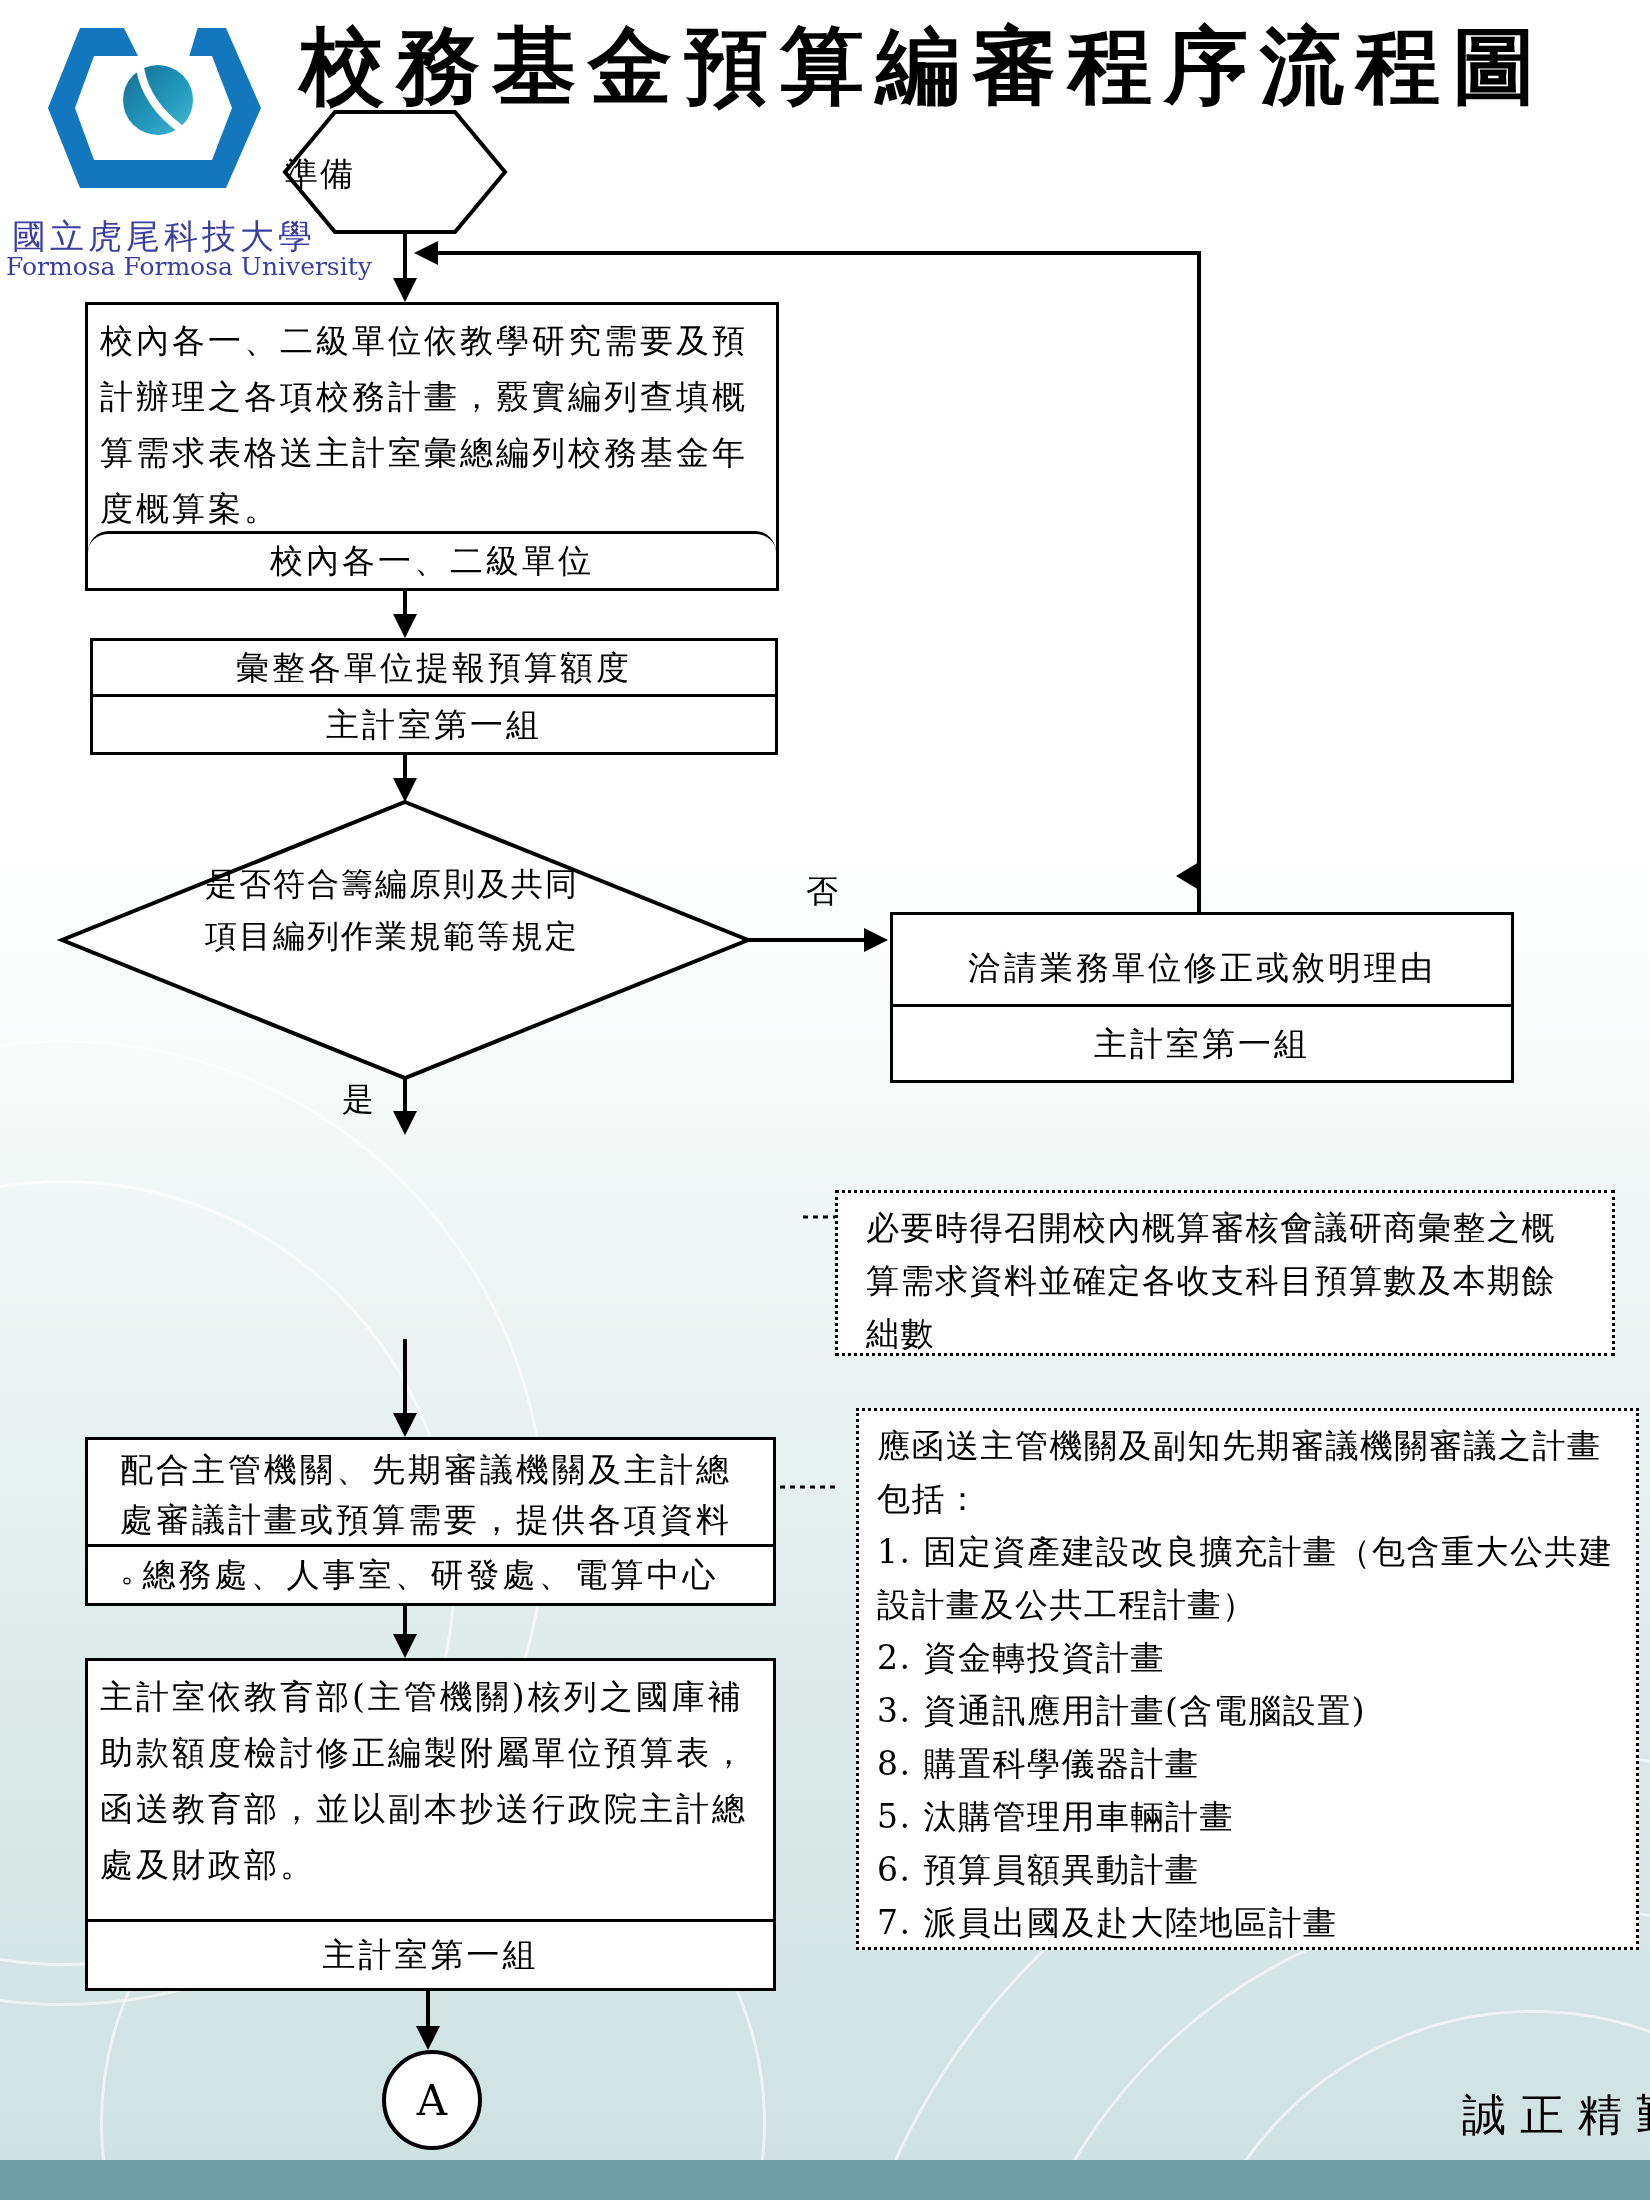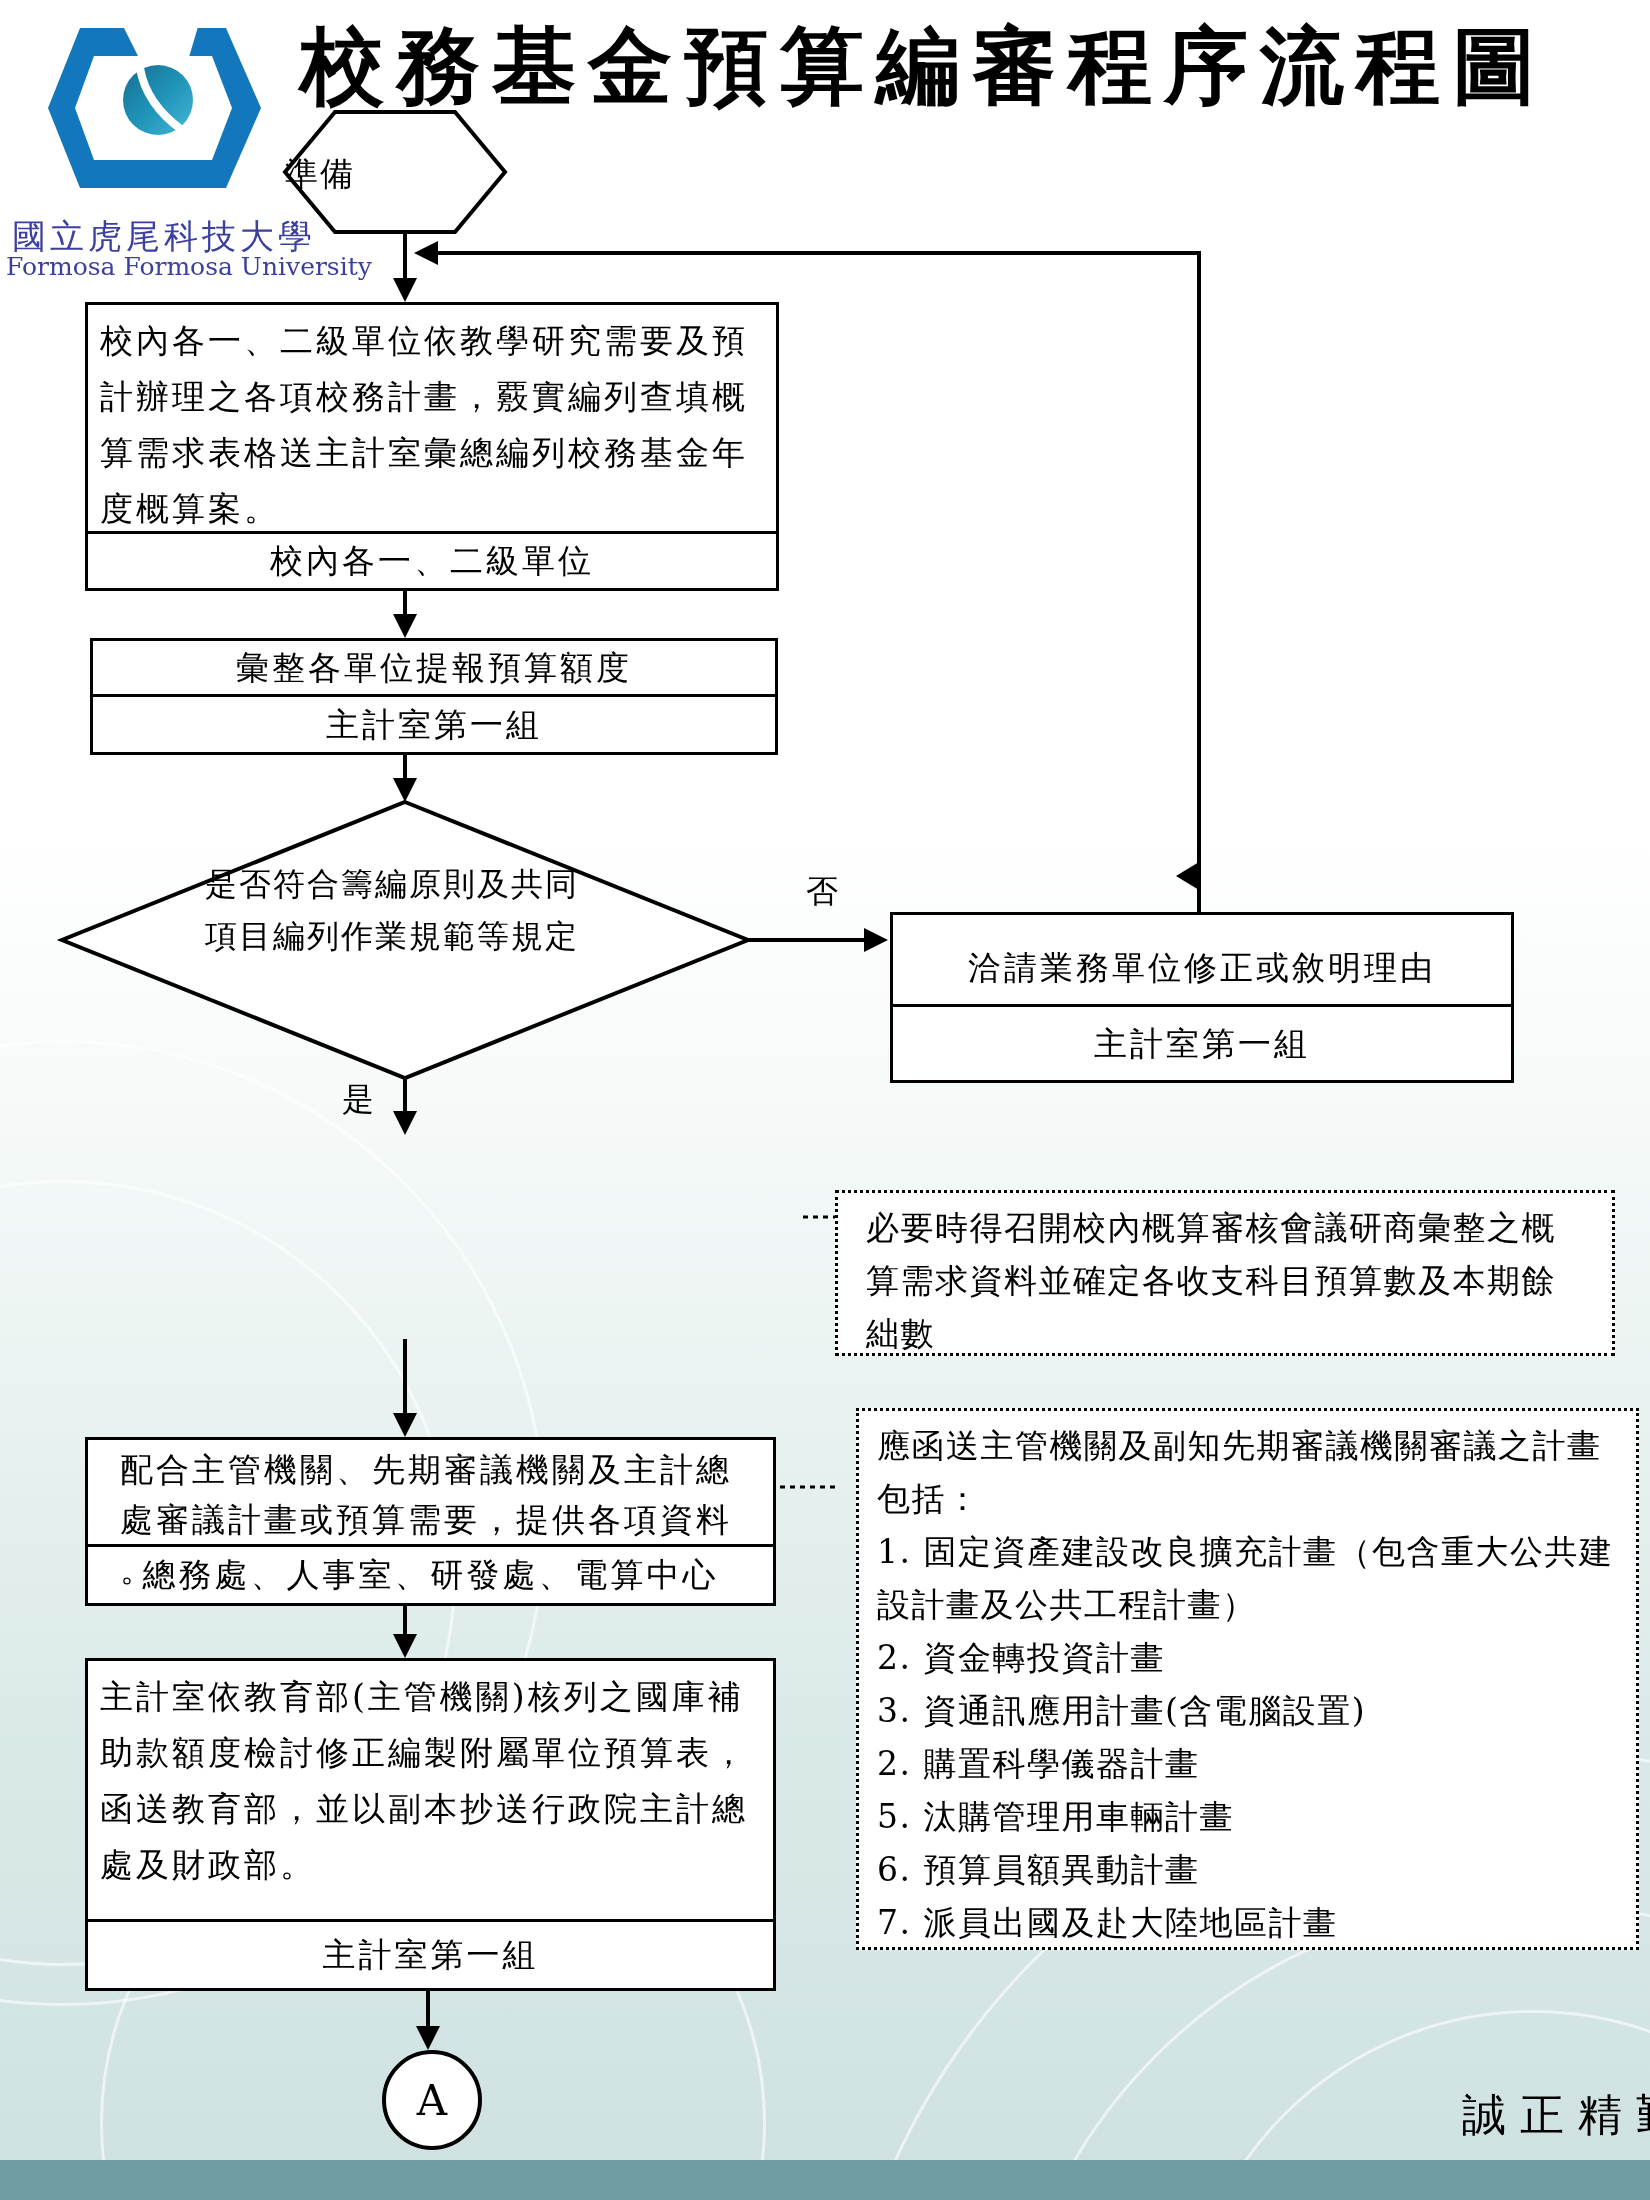--- a/index.html
+++ b/index.html
@@ -99,21 +99,21 @@
   </svg>
 
   <div id="title">校務基金預算編審程序流程圖</div>
   <div id="univ-zh">國立虎尾科技大學</div>
   <div id="univ-en">Formosa Formosa University</div>
 
   <div class="shape-label" style="left:285px;top:152px;width:220px;">準備</div>
 
   <div class="box" style="left:85px;top:302px;width:688px;">
     <div class="cell-text" style="height:218px;">校內各一、二級單位依教學研究需要及預計辦理之各項校務計畫，覈實編列查填概算需求表格送主計室彙總編列校務基金年度概算案。</div>
-    <div class="cell-owner" style="height:54px;">校內各一、二級單位</div>
+    <div class="cell-owner" style="height:54px;border-radius:21px;">校內各一、二級單位</div>
   </div>
 
   <div class="box" style="left:90px;top:638px;width:682px;">
     <div class="cell-owner" style="height:53px;border-top:none;">彙整各單位提報預算額度</div>
     <div class="cell-owner" style="height:55px;">主計室第一組</div>
   </div>
 
   <div class="shape-label" style="left:205px;top:858px;width:400px;line-height:52px;font-size:32px;">是否符合籌編原則及共同項目編列作業規範等規定</div>
   <div class="branch-label" style="left:342px;top:1078px;">是</div>
   <div class="branch-label" style="left:806px;top:870px;">否</div>
@@ -129,21 +129,21 @@
   <div class="box" style="left:85px;top:1437px;width:685px;">
     <div class="cell-text" style="height:99px;padding:5px 32px 0 32px;line-height:50px;">配合主管機關、先期審議機關及主計總處審議計畫或預算需要，提供各項資料。</div>
     <div class="cell-owner" style="height:56px;">總務處、人事室、研發處、電算中心</div>
   </div>
 
   <div class="note" style="left:835px;top:1408px;width:783px;height:542px;padding:8px 18px 0 18px;box-sizing:border-box;margin-left:21px;">
     <div>應函送主管機關及副知先期審議機關審議之計畫包括：</div>
     <div>1. 固定資產建設改良擴充計畫（包含重大公共建設計畫及公共工程計畫）</div>
     <div>2. 資金轉投資計畫</div>
     <div>3. 資通訊應用計畫(含電腦設置)</div>
-    <div>2. 購置科學儀器計畫</div>
+    <div>8. 購置科學儀器計畫</div>
     <div>5. 汰購管理用車輛計畫</div>
     <div>6. 預算員額異動計畫</div>
     <div>7. 派員出國及赴大陸地區計畫</div>
   </div>
 
   <div class="box" style="left:85px;top:1658px;width:685px;">
     <div class="cell-text" style="height:250px;">主計室依教育部(主管機關)核列之國庫補助款額度檢討修正編製附屬單位預算表，函送教育部，並以副本抄送行政院主計總處及財政部。</div>
     <div class="cell-owner" style="height:66px;">主計室第一組</div>
   </div>
 

